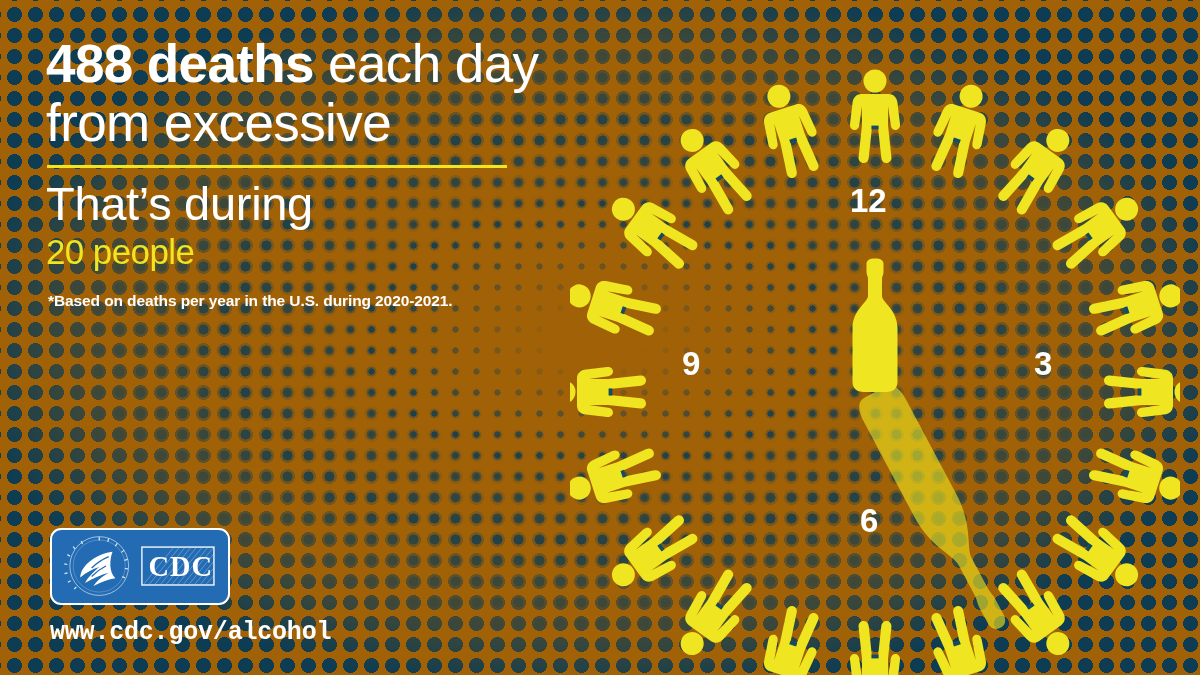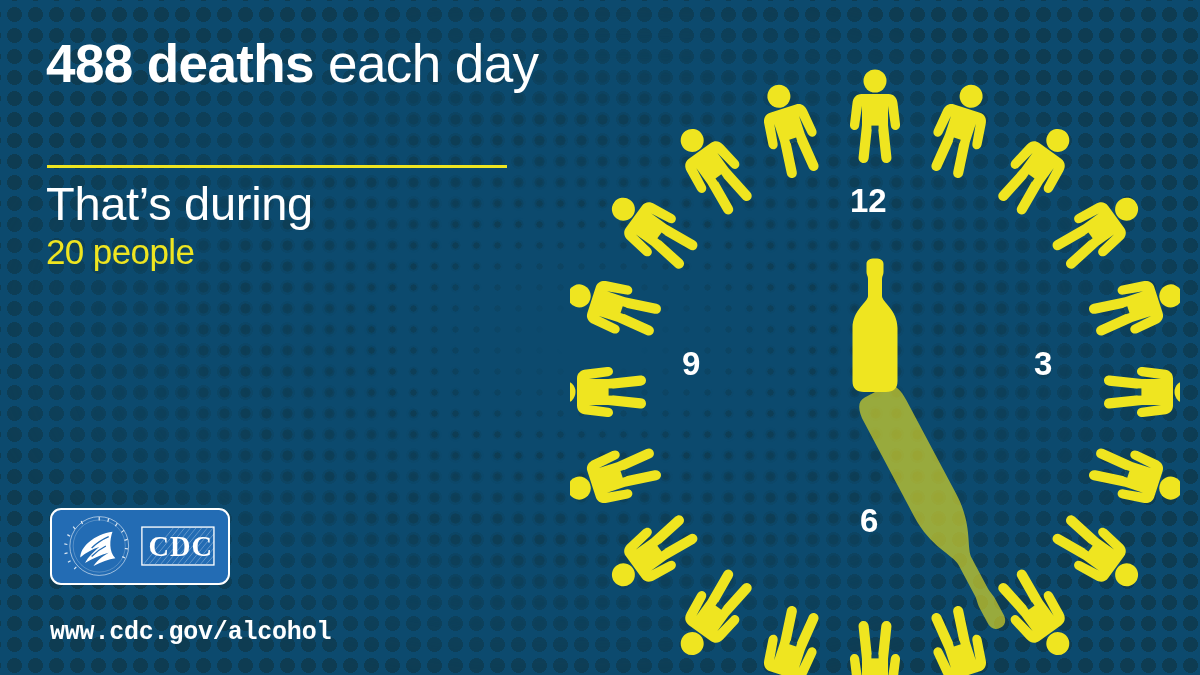--- a/index.html
+++ b/index.html
@@ -8,21 +8,21 @@
     padding: 0;
     background: #0d3a4f;
   }
   * { box-sizing: border-box; }
 
   .poster {
     position: relative;
     width: 1200px;
     height: 675px;
     overflow: hidden;
-    background: #0c4a6e;
+    background: #a16207;
     font-family: "Liberation Sans", sans-serif;
   }
 
   
   .dots-layer {
     position: absolute;
     inset: 0;
     pointer-events: none;
   }
   .dots {
@@ -96,21 +96,21 @@
     font-size: 15.5px;
     font-weight: 700;
     margin: 21px 0 0 2px;
     letter-spacing: -0.1px;
   }
 
   
   .logo-block {
     position: absolute;
     left: 50px;
-    top: 508px;
+    top: 528px;
     border-radius: 9px;
   }
   .cdc-logo {
     width: 180px;
     height: 77px;
     background: #236cb4;
     border: 2px solid #ffffff;
     border-radius: 11px;
     display: block;
   }
@@ -157,28 +157,29 @@
   <div class="dots-layer">
     <div class="dots dots-big"></div>
     <div class="dots dots-mid"></div>
     <div class="dots dots-small"></div>
   </div>
 
   <div class="left-col">
 
     <h1 class="headline">
       <span class="strong">488 deaths</span><span> each day</span><br>
-      <br>
+      <span>from excessive</span><br>
     </h1>
 
     <div class="rule"></div>
 
     <p class="subhead">That’s during</p>
     <p class="big-yellow">20 people</p>
 
+    <p class="footnote">*Based on deaths per year in the U.S. during 2020-2021.</p>
   </div>
 
   <div class="logo-block">
     <svg class="cdc-logo" viewBox="0 0 180 77">
 
       <g>
         <circle cx="47" cy="38" r="31" fill="none" stroke="#ffffff" stroke-width="0.8" opacity="0.75"></circle>
         <circle cx="47" cy="38" r="27.5" fill="none" stroke="#ffffff" stroke-width="0.5" opacity="0.5"></circle>
 
         <g stroke="#ffffff" stroke-width="1.3" opacity="0.85">

